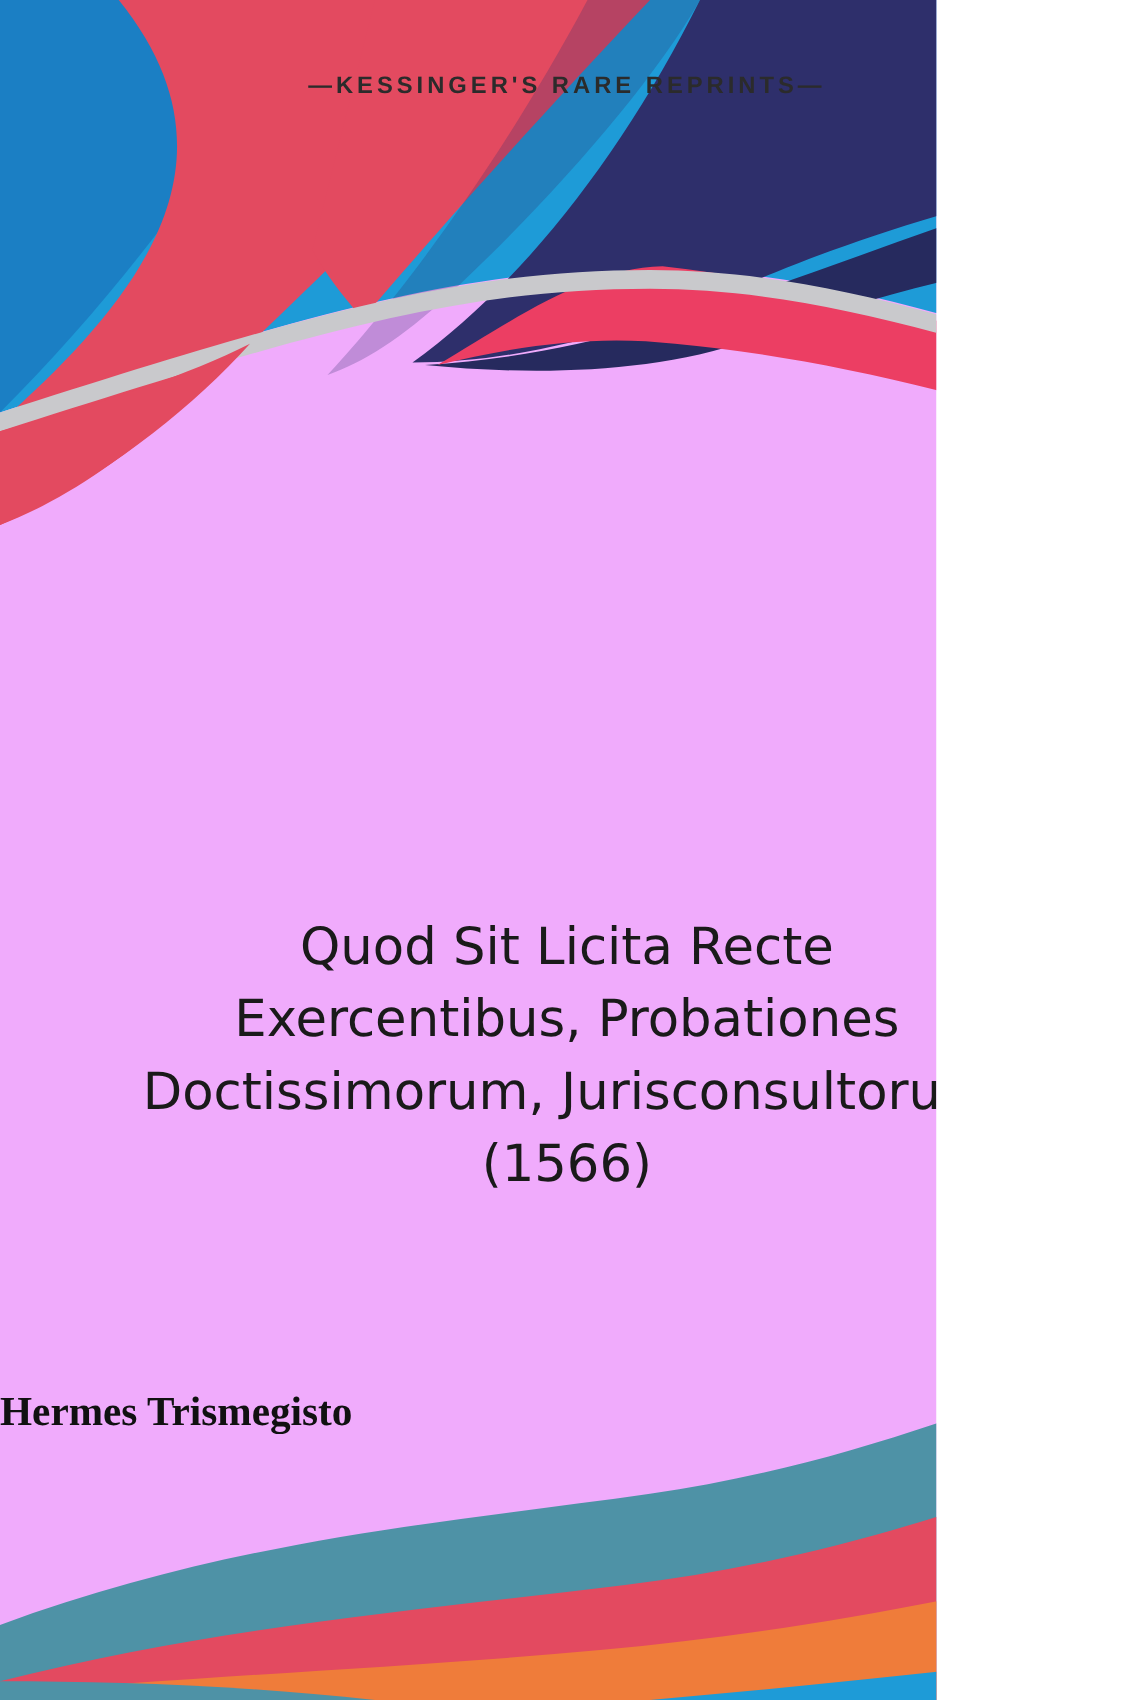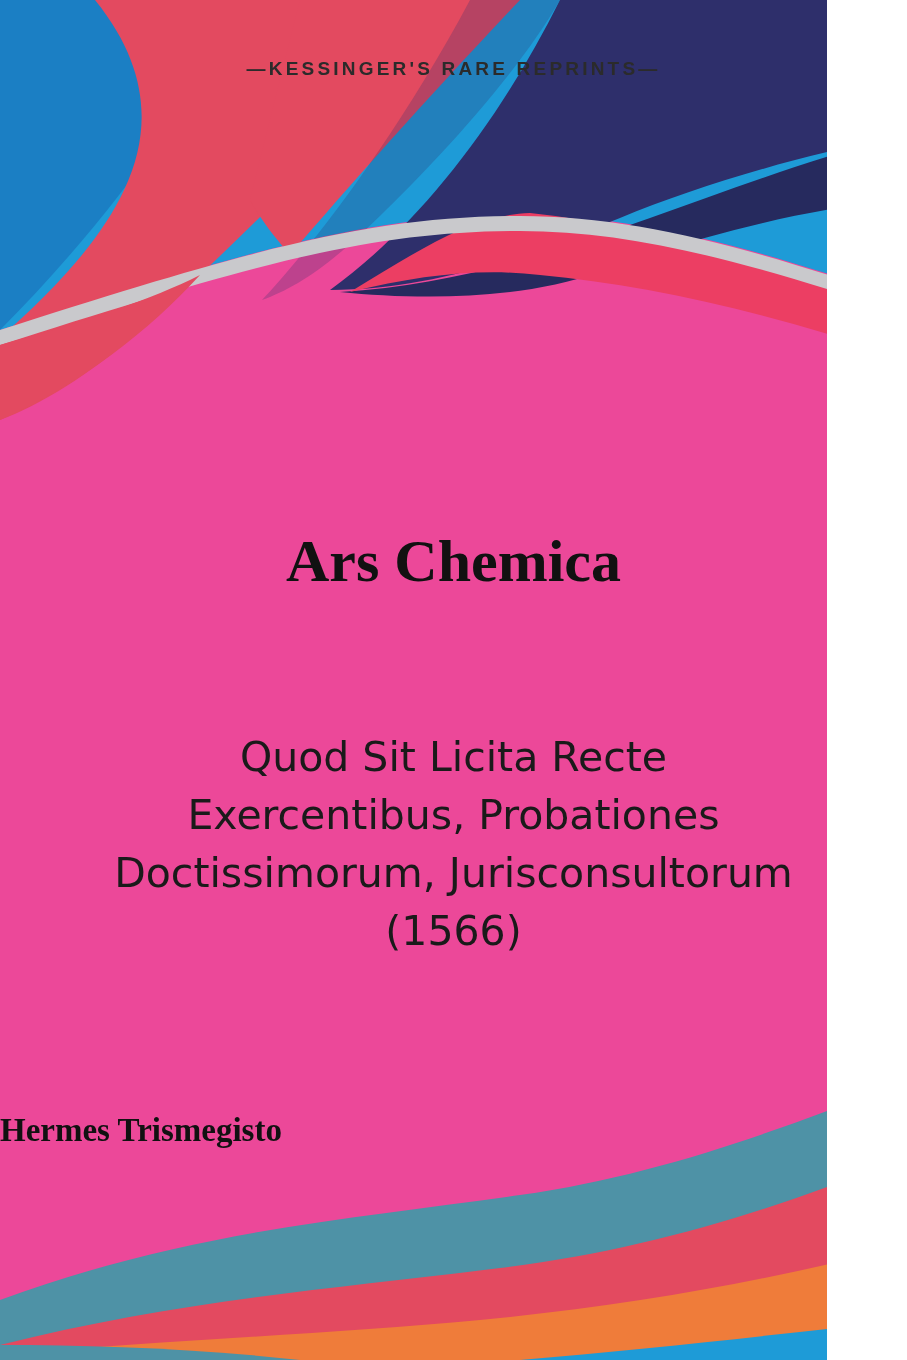--- a/index.html
+++ b/index.html
@@ -5,24 +5,24 @@
   html, body {
     margin: 0;
     padding: 0;
     background: #ffffff;
   }
   body {
     font-family: "Liberation Sans", sans-serif;
   }
   .cover {
     position: relative;
-    width: 827px;
+    width: 749px;
     height: 1360px;
     overflow: hidden;
-    background: #ec4899;
+    background: #f0abfc;
   }
   .cover svg.art {
     position: absolute;
     top: 0;
     left: 0;
     width: 907px;
     height: 1360px;
     display: block;
   }
   .imprint {
@@ -103,17 +103,16 @@
     <path d="M0,345 C90,320 150,300 200,275 C150,330 80,385 0,420 Z" fill="#e34a60"></path>
 
     <path d="M0,1360 L907,1360 L907,1080 C780,1130 660,1175 520,1195 C360,1218 190,1230 0,1300 Z" fill="#4e92a6"></path>
     <path d="M0,1360 L907,1360 L907,1155 C790,1205 650,1250 500,1268 C340,1288 180,1300 0,1345 Z" fill="#e34a60"></path>
     <path d="M0,1360 L907,1360 L907,1245 C780,1278 640,1305 480,1320 C330,1334 170,1340 0,1355 Z" fill="#ef7c3a"></path>
     <path d="M0,1360 L300,1360 C190,1348 90,1345 0,1345 Z" fill="#4e92a6"></path>
     <path d="M520,1360 L907,1360 L907,1320 C800,1332 660,1348 520,1360 Z" fill="#1e9bd7"></path>
   </svg>
 
   <div class="imprint">—KESSINGER'S RARE REPRINTS—</div>
-  <h1 class="title">Ars Chemica</h1>
   <div class="subtitle">Quod Sit Licita Recte Exercentibus, Probationes Doctissimorum, Jurisconsultorum (1566)</div>
   <div class="author">Hermes Trismegisto</div>
 
 </div>
 
 </body></html>

